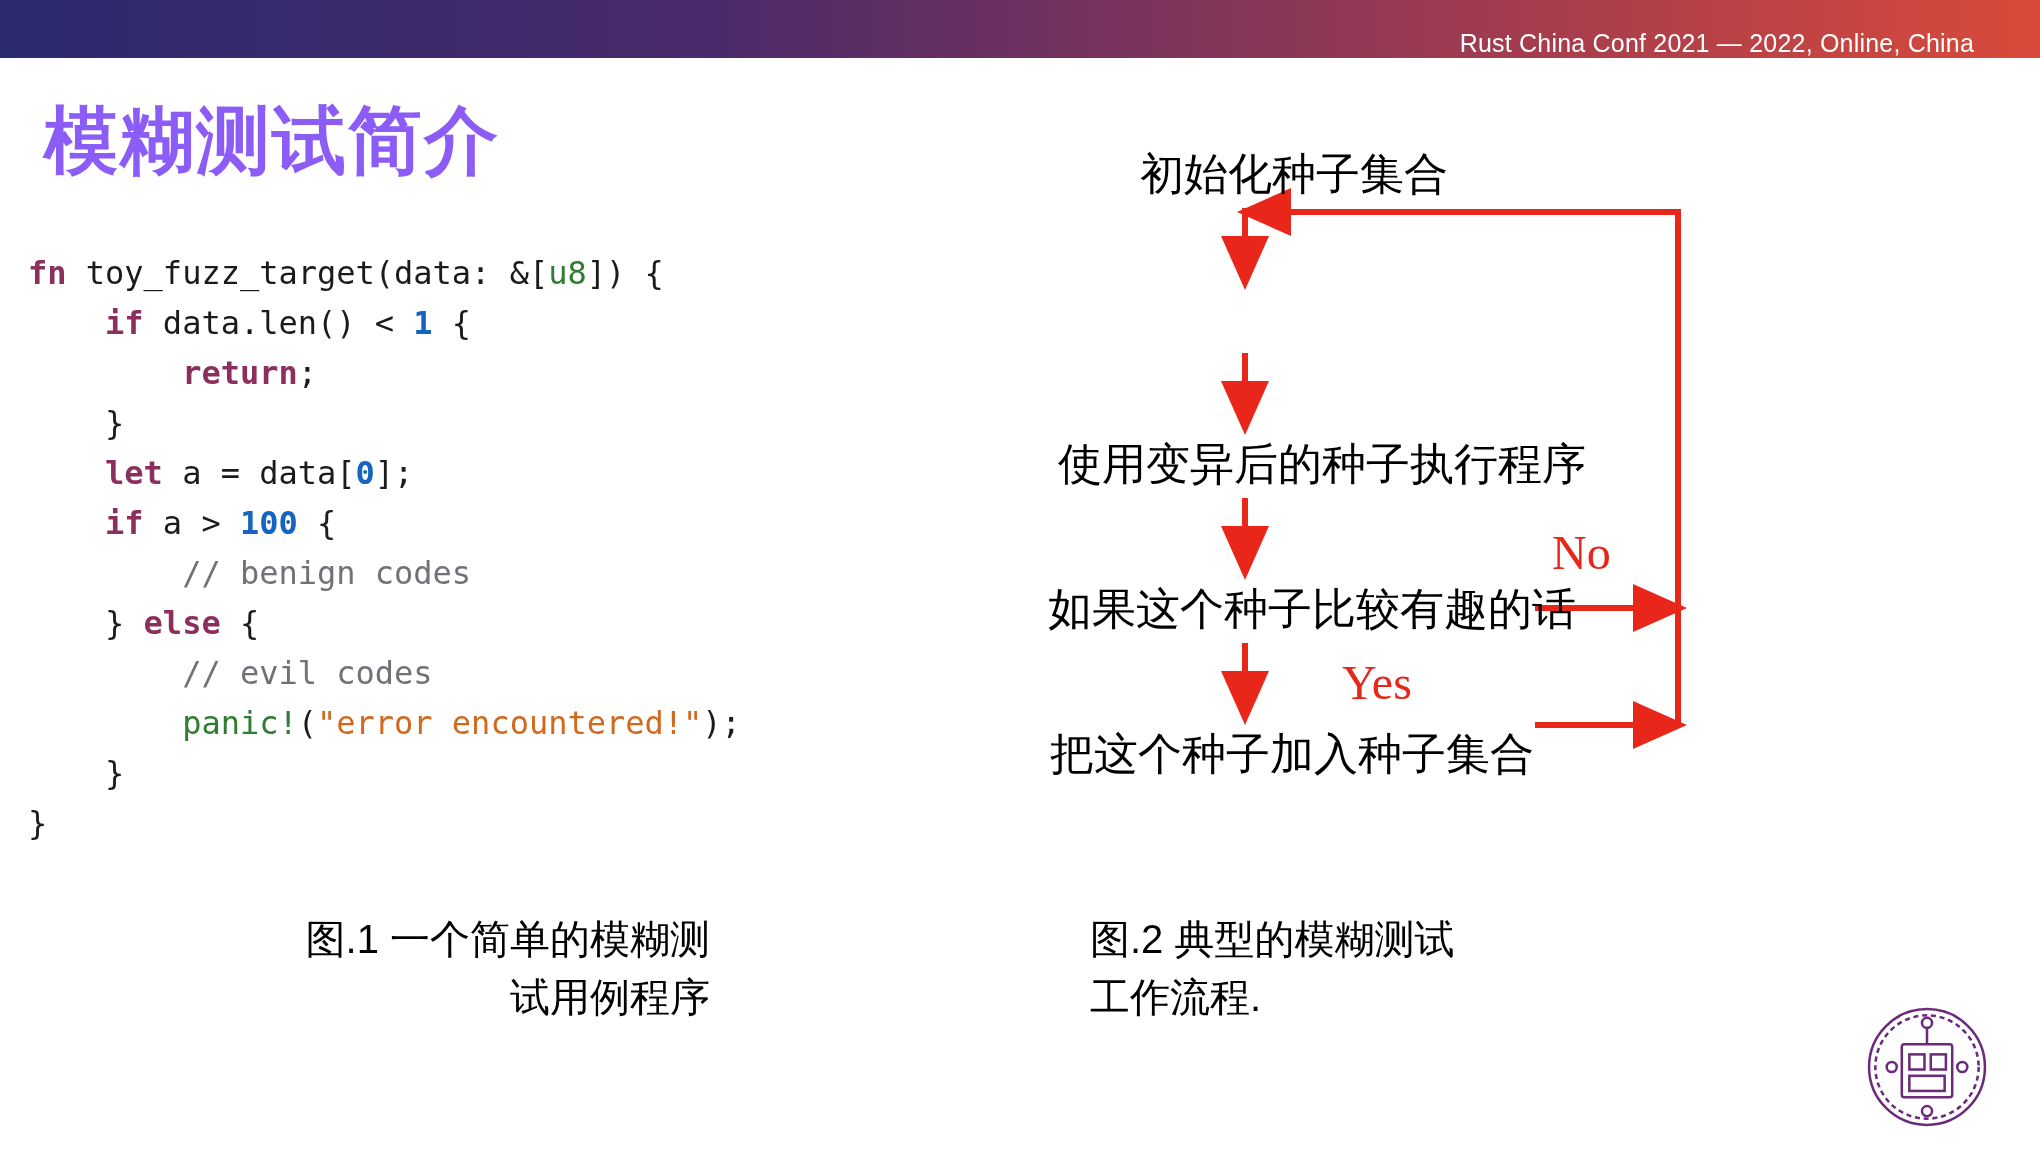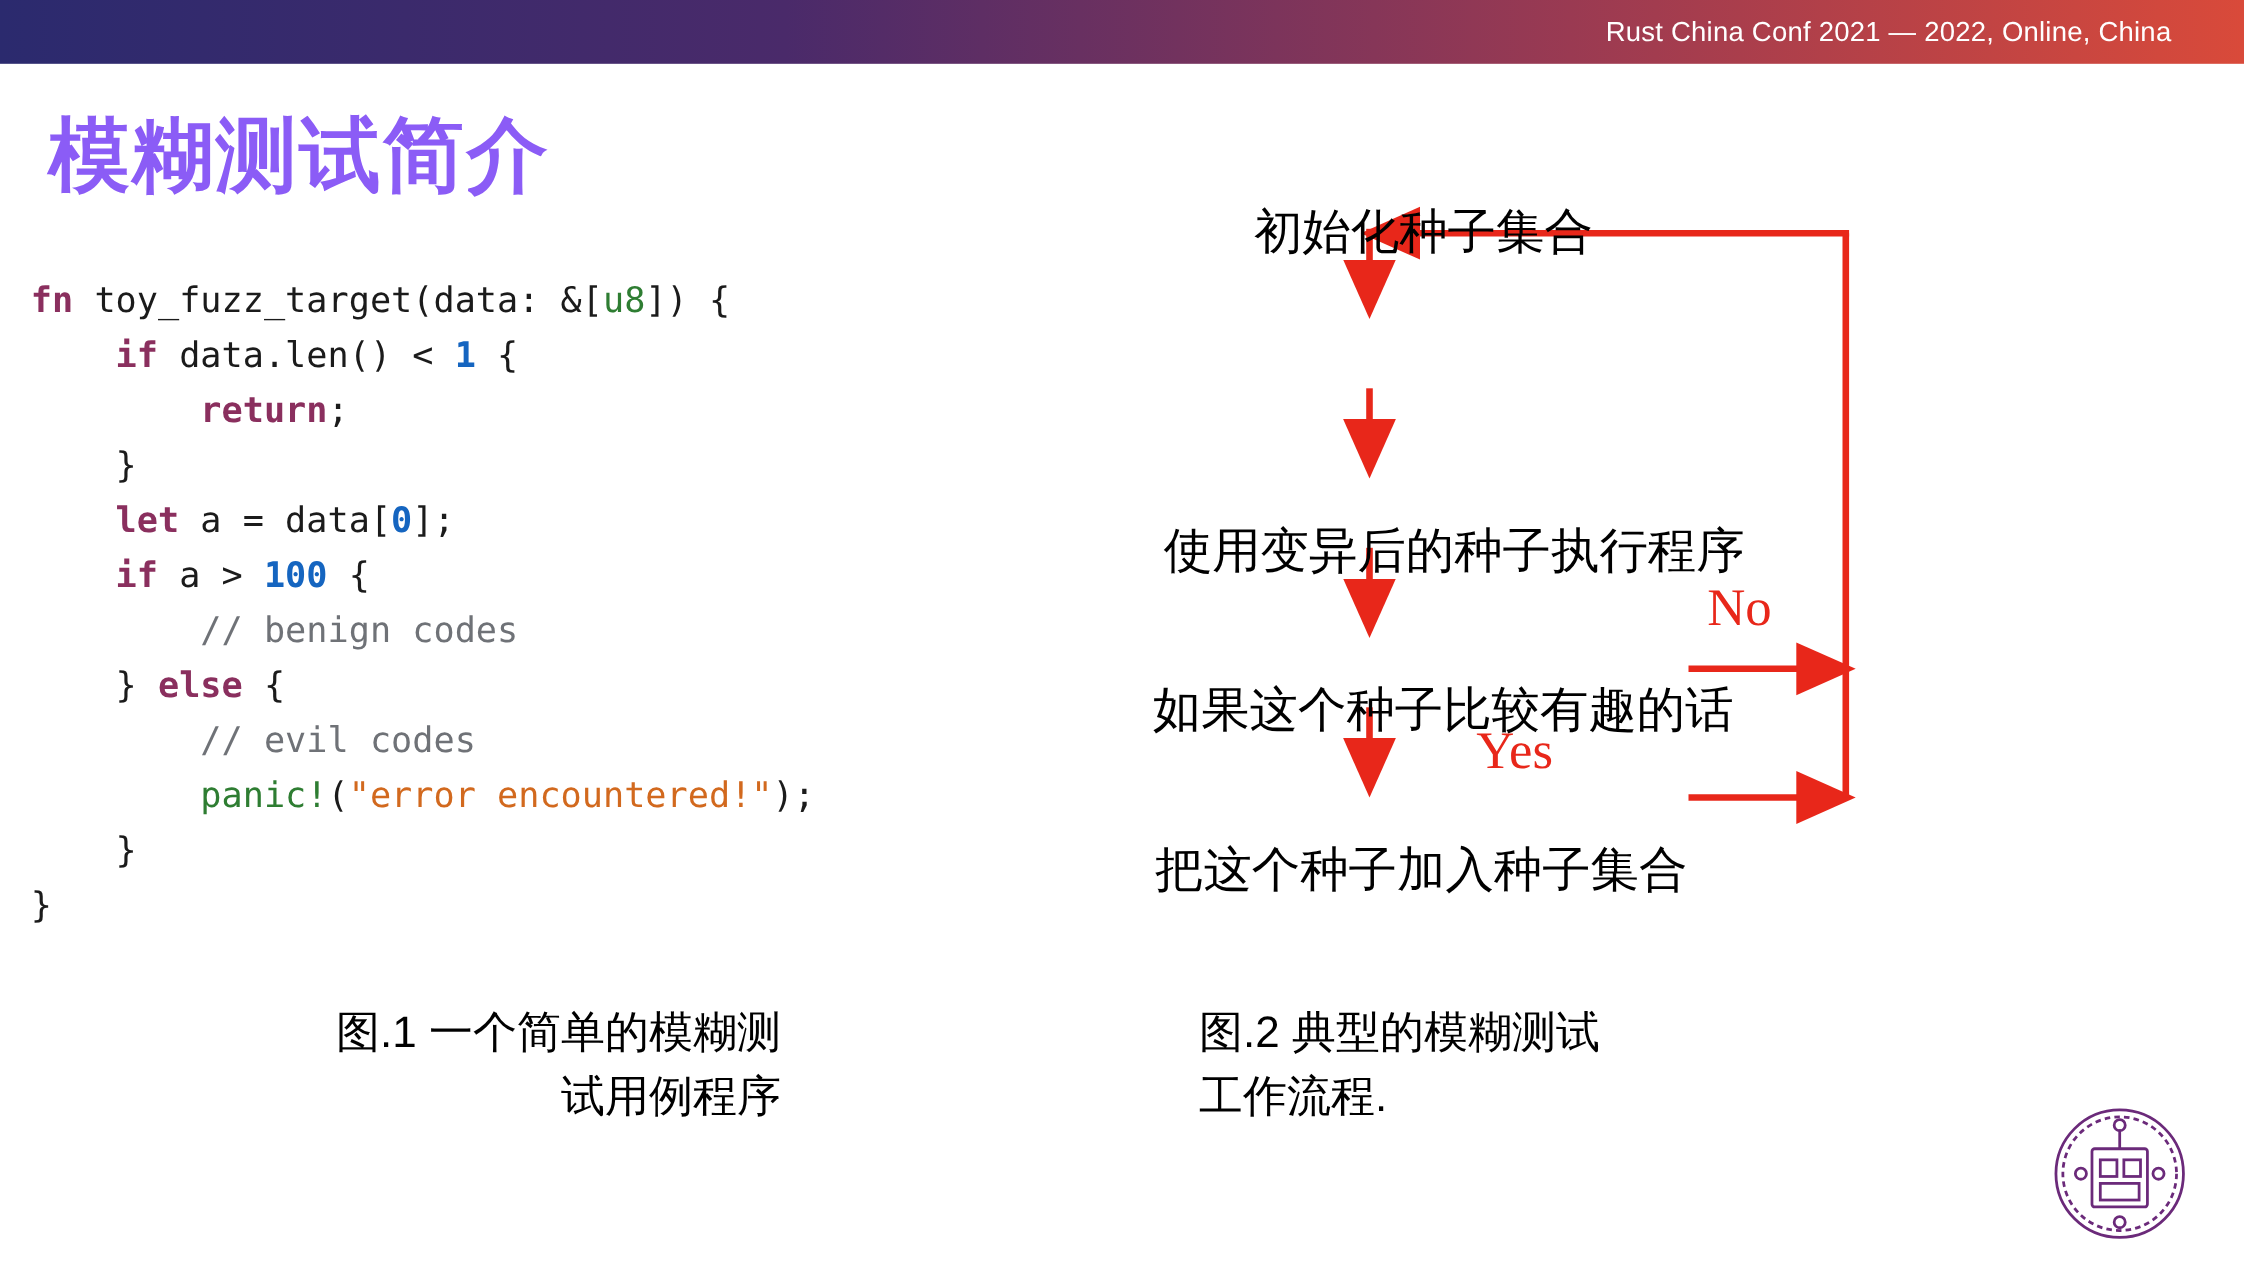--- a/index.html
+++ b/index.html
@@ -16,21 +16,21 @@
   }
 
   
   .topbar {
     position: absolute;
     left: 0; top: 0;
     width: 2040px;
     height: 58px;
     background: linear-gradient(90deg, #2b2a6e 0%, #4a2a6a 35%, #9a3a52 70%, #d94a3a 100%);
     display: flex;
-    align-items: center;
+    align-items: flex-end;
     justify-content: flex-end;
   }
   .topbar-text {
     color: #ffffff;
     font-size: 25px;
     letter-spacing: 0.2px;
     margin-right: 66px;
     white-space: nowrap;
   }
 
@@ -86,21 +86,20 @@
     top: 120px;
     width: 900px;
     height: 720px;
   }
   .flow-step {
     position: absolute;
     font-size: 44px;
     color: #000000;
     white-space: nowrap;
     text-align: center;
-    margin-top: 36px;
   }
   #flow-step-0 { left: 200px; top: 25px;  }
   #flow-step-1 { left: 105px; top: 170px; }
   #flow-step-2 { left: 118px; top: 315px; }
   #flow-step-3 { left: 108px; top: 460px; }
   #flow-step-4 { left: 110px; top: 605px; }
 
   .flow-label {
     position: absolute;
     font-family: "Liberation Serif", serif;

